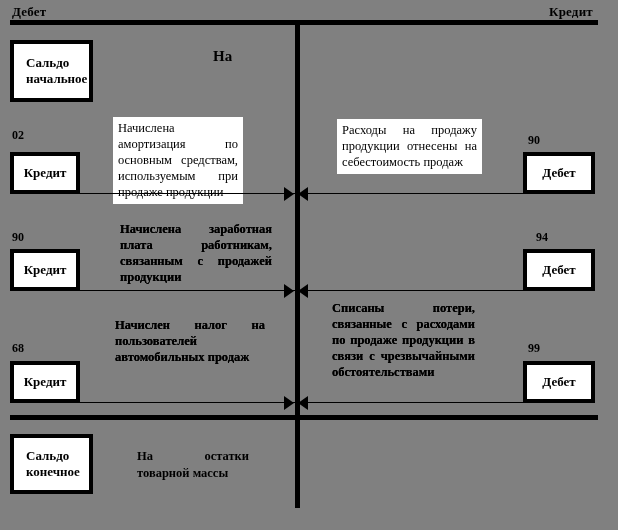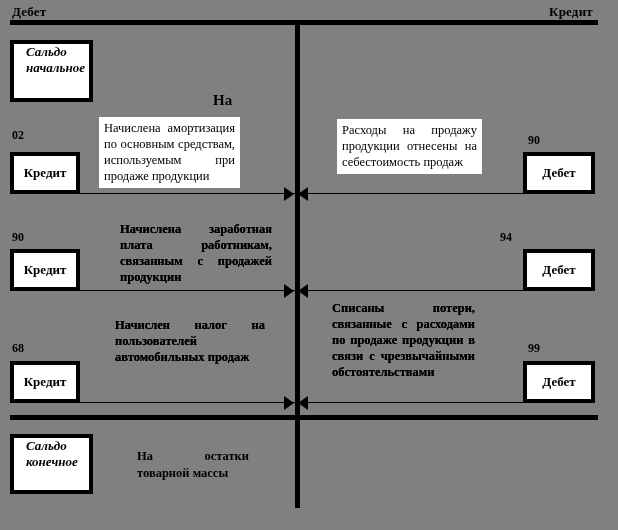--- a/index.html
+++ b/index.html
@@ -48,24 +48,23 @@
     box-sizing: border-box;
     display: flex;
     align-items: center;
     justify-content: center;
     font-weight: bold;
     font-size: 13px;
     color: #000000;
   }
   .acct-box.stacked {
     flex-direction: column;
-    justify-content: flex-start;
+    justify-content: center;
     align-items: flex-start;
     padding-left: 12px;
-    font-style: italic;
   }
   .acct-box.stacked span { display: block; }
 
   
   .acct-code {
     position: absolute;
     font-weight: bold;
     font-size: 12px;
     color: #000000;
   }
@@ -144,41 +143,41 @@
   <div class="rule-h" style="left:10px;  top:415px; width:285px;"></div>
   <div class="rule-h" style="left:299px; top:415px; width:299px;"></div>
 
   <div class="hdr" style="left:12px; top:4px;">Дебет</div>
   <div class="hdr" style="left:549px; top:4px;">Кредит</div>
 
   <div class="acct-box stacked" style="left:10px; top:40px; width:83px; height:62px;">
     <span>Сальдо</span>
     <span>начальное</span>
   </div>
-  <div class="caption" style="left:213px; top:48px;margin-top:44px;">На</div>
+  <div class="caption" style="left:213px; top:48px;">На</div>
 
   <div class="acct-code" style="left:12px; top:128px;">02</div>
   <div class="acct-box" style="left:10px; top:152px; width:70px; height:42px;">Кредит</div>
-  <div class="txn boxed" style="left:99px; top:117px; width:141px;">Начислена амортизация по основным средствам, используемым при продаже продукции</div>
+  <div class="txn boxed" style="left:113px; top:117px; width:130px;">Начислена амортизация по основным средствам, используемым при продаже продукции</div>
 
   <div class="txn boxed" style="left:337px; top:119px; width:145px;">Расходы на продажу продукции отнесены на себестоимость продаж</div>
   <div class="acct-code" style="left:528px; top:133px;">90</div>
   <div class="acct-box" style="left:523px; top:152px; width:72px; height:42px;">Дебет</div>
 
   <div class="conn" style="left:79px; top:193px; width:445px;"></div>
   <div class="arrows" style="left:284px; top:187px;">
     <span class="ah left"></span>
     <span class="ah right"></span>
   </div>
 
   <div class="acct-code" style="left:12px; top:230px;">90</div>
   <div class="acct-box" style="left:10px; top:249px; width:70px; height:42px;">Кредит</div>
   <div class="txn plain blurry" style="left:120px; top:221px; width:152px;">Начислена заработная плата работникам, связанным с продажей продукции</div>
 
-  <div class="acct-code" style="left:500px; top:230px;">94</div>
+  <div class="acct-code" style="left:536px; top:230px;">94</div>
   <div class="acct-box" style="left:523px; top:249px; width:72px; height:42px;">Дебет</div>
 
   <div class="conn" style="left:79px; top:290px; width:445px;"></div>
   <div class="arrows" style="left:284px; top:284px;">
     <span class="ah left"></span>
     <span class="ah right"></span>
   </div>
 
   <div class="acct-code" style="left:12px; top:341px;">68</div>
   <div class="acct-box" style="left:10px; top:361px; width:70px; height:42px;">Кредит</div>

